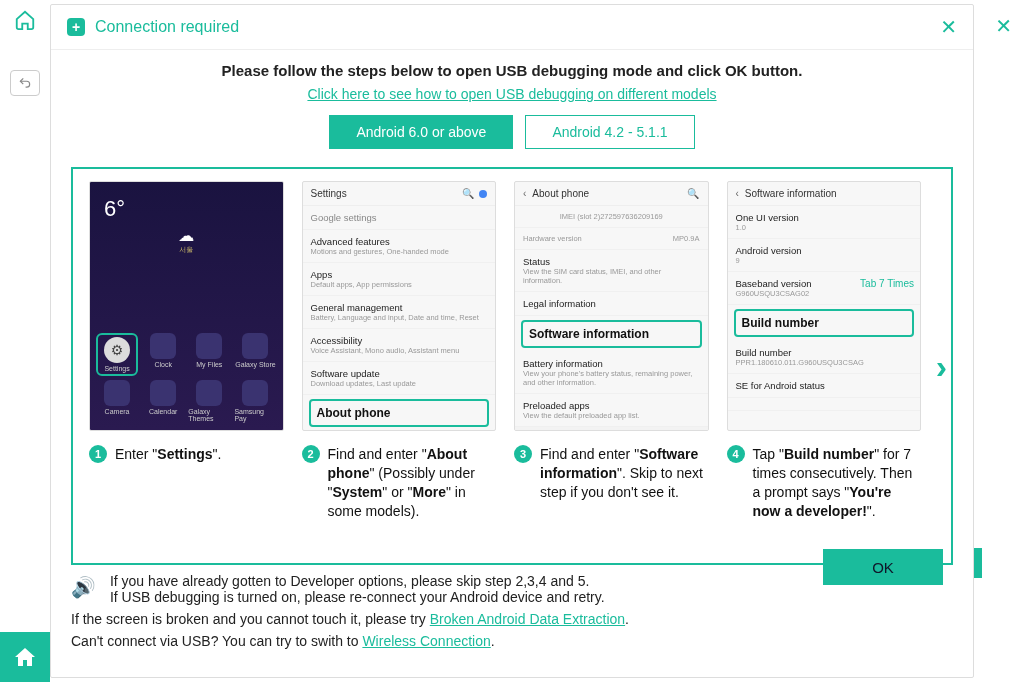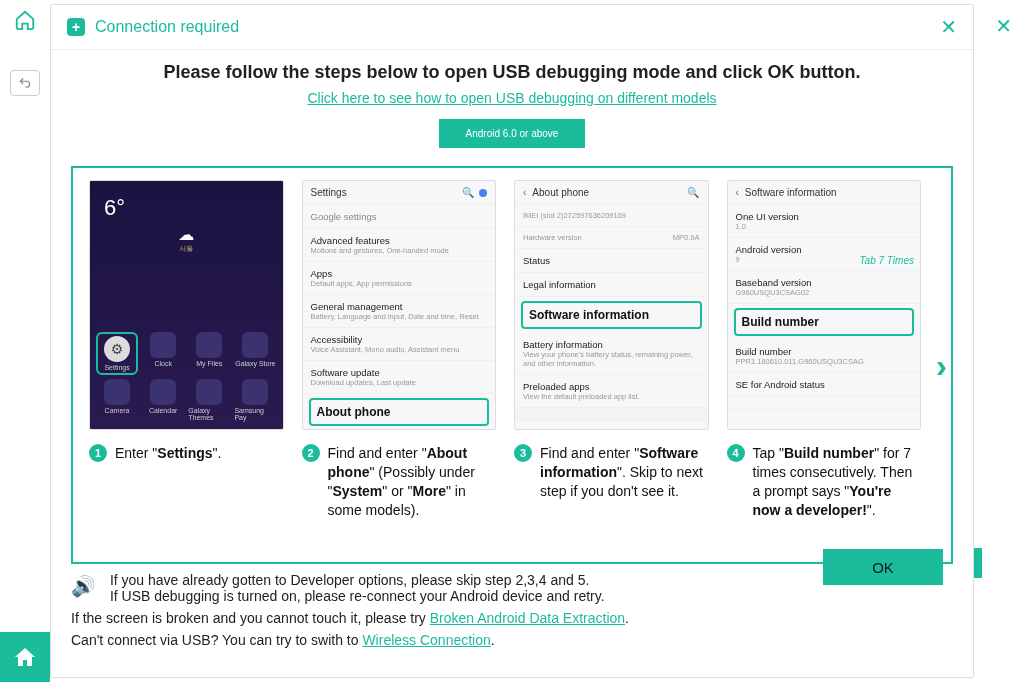--- a/index.html
+++ b/index.html
@@ -10,25 +10,25 @@
   .left-rail .back { margin-top:30px; border:1px solid #ccc; border-radius:4px; width:30px; height:26px; margin-left:10px; display:flex; align-items:center; justify-content:center; color:#888;}
   .bottom-left { position:absolute; left:0; bottom:0; width:50px; height:50px; background:#1abc9c; display:flex; align-items:center; justify-content:center; color:#fff; z-index:5;}
   .green-strip { position:absolute; right:42px; top:548px; width:10px; height:30px; background:#1abc9c; z-index:5;}
   .outer-close { position:absolute; right:12px; top:14px; color:#1abc9c; font-size:20px; z-index:5; cursor:pointer;}
   
   .modal { position:absolute; left:50px; top:4px; right:50px; bottom:4px; background:#fff; border:1px solid #ddd; border-radius:2px; z-index:10; display:flex; flex-direction:column; }
   .modal-header { display:flex; align-items:center; padding:10px 16px; border-bottom:1px solid #eee; color:#1abc9c; font-size:16px;}
   .modal-header .plus { width:18px; height:18px; border-radius:4px; background:#1abc9c; color:#fff; font-weight:bold; display:inline-flex; align-items:center; justify-content:center; margin-right:10px; font-size:14px;}
   .modal-header .close { margin-left:auto; color:#1abc9c; font-size:20px; cursor:pointer;}
   .modal-body { padding:12px 20px 8px 20px; flex:0 0 auto;}
-  .instr { text-align:center; font-size:18px; font-weight:bold; color:#222; }
+  .instr { text-align:center; font-size:15px; font-weight:bold; color:#222; }
   .sublink { text-align:center; margin-top:6px;}
   .sublink a { color:#1abc9c; text-decoration:underline; font-size:14px;text-align:center; }
   .tabs { display:flex; justify-content:center; gap:12px; margin-top:12px;}
-  .tab { border:1px solid #1abc9c; color:#1abc9c; padding:8px 26px; font-size:10px; background:#fff; cursor:pointer;}
+  .tab { border:1px solid #1abc9c; color:#1abc9c; padding:8px 26px; font-size:14px; background:#fff; cursor:pointer;}
   .tab.active { background:#1abc9c; color:#fff; }
   .steps-wrap { margin:10px 20px 0 20px; border:2px solid #1abc9c; padding:12px 30px 12px 16px; position:relative; height:398px;}
   .steps { display:flex; gap:18px; }
   .step { flex:1; display:flex; flex-direction:column; }
   .phone { width:100%; height:250px; background:#f7f7f7; border:1px solid #ddd; border-radius:2px; font-size:9px; color:#555; position:relative; overflow:hidden;}
   .caption { display:flex; gap:8px; margin-top:14px; font-size:14px; color:#111; line-height:1.35;}
   .num { flex:0 0 18px; width:18px; height:18px; border-radius:50%; background:#1abc9c; color:#fff; font-size:11px; display:flex; align-items:center; justify-content:center; font-weight:bold;}
   .chev { position:absolute; right:4px; top:50%; transform:translateY(-50%); color:#1abc9c; font-size:34px; font-weight:bold; cursor:pointer;}
   .footer { padding:8px 20px 8px 20px; font-size:14px; color:#222;}
   .footer-row { display:flex; align-items:flex-start; }
@@ -44,21 +44,21 @@
   .p1 .settings-hi { border:2px solid #1abc9c; border-radius:6px; padding:2px;}
   .p1 .settings-hi .ic { background:#dcdcdc; border-radius:50%; display:flex; align-items:center; justify-content:center; color:#444; font-size:14px;}
   
   .ph-header { display:flex; align-items:center; padding:6px 8px; font-size:10px; color:#333; border-bottom:1px solid #eee;}
   .ph-header .back-arr { margin-right:6px; color:#666;}
   .ph-header .sp { flex:1;}
   .ph-row { padding:6px 8px; border-bottom:1px solid #f0f0f0;}
   .ph-row .t { font-size:9.5px; color:#222;}
   .ph-row .s { font-size:7.5px; color:#999;}
   .hi-box { border:2px solid #1abc9c; border-radius:4px; padding:5px 6px; margin:4px 6px; font-size:12px; font-weight:600; color:#111;}
-  .tag { position:absolute; right:6px; top:74px; color:#1abc9c; font-size:10px;font-style:italic;}
+  .tag { position:absolute; right:6px; top:96px; color:#1abc9c; font-size:10px;}
   .blue-dot { display:inline-block; width:8px; height:8px; border-radius:50%; background:#4285f4; margin-left:4px;}
   b { font-weight:700; }
 </style>
 </head>
 <body>
 
 <div class="left-rail">
   <div class="icon">
       <svg width="22" height="22" viewBox="0 0 24 24" fill="none" stroke="currentColor" stroke-width="2">
         <path d="M3 11l9-8 9 8v9a2 2 0 0 1-2 2h-4v-6h-6v6H5a2 2 0 0 1-2-2z"></path>
@@ -84,20 +84,21 @@
     <span class="plus">+</span>
     <span>Connection required</span>
     <span class="close">✕</span>
   </div>
 
   <div class="modal-body">
     <div class="instr">Please follow the steps below to open USB debugging mode and click OK button.</div>
     <div class="sublink"><a href="#">Click here to see how to open USB debugging on different models</a></div>
     <div class="tabs">
       <div class="tab active">Android 6.0 or above</div>
+      <div class="tab">Android 4.2 - 5.1.1</div>
     </div>
   </div>
 
   <div class="steps-wrap">
     <div class="steps">
 
       <div class="step">
         <div class="phone p1">
           <div class="temp">6°</div>
           <div style="text-align:center;font-size:16px;margin-top:4px;">☁</div>
@@ -184,30 +185,31 @@
       </div>
 
       <div class="step">
         <div class="phone">
           <div class="ph-header">
               <span class="back-arr">‹</span>
               <span>About phone</span>
               <span class="sp"></span>
               <span>🔍</span>
             </div>
-          <div class="ph-row" style="display:flex;justify-content:flex-start">
+          <div class="ph-row" style="display:flex;justify-content:center">
               <span class="s">IMEI (slot 2)</span>
               <span class="s">272597636209169</span>
             </div>
           <div class="ph-row" style="display:flex;justify-content:space-between">
               <span class="s">Hardware version</span>
               <span class="s">MP0.9A</span>
             </div>
           <div class="ph-row">
               <div class="t">Status</div>
+              <div class="s">View the SIM card status, IMEI, and other information.</div>
             </div>
           <div class="ph-row">
               <div class="t">Legal information</div>
             </div>
           <div class="hi-box">Software information</div>
           <div class="ph-row">
               <div class="t">Battery information</div>
               <div class="s">View your phone's battery status, remaining power, and other information.</div>
             </div>
           <div class="ph-row">

